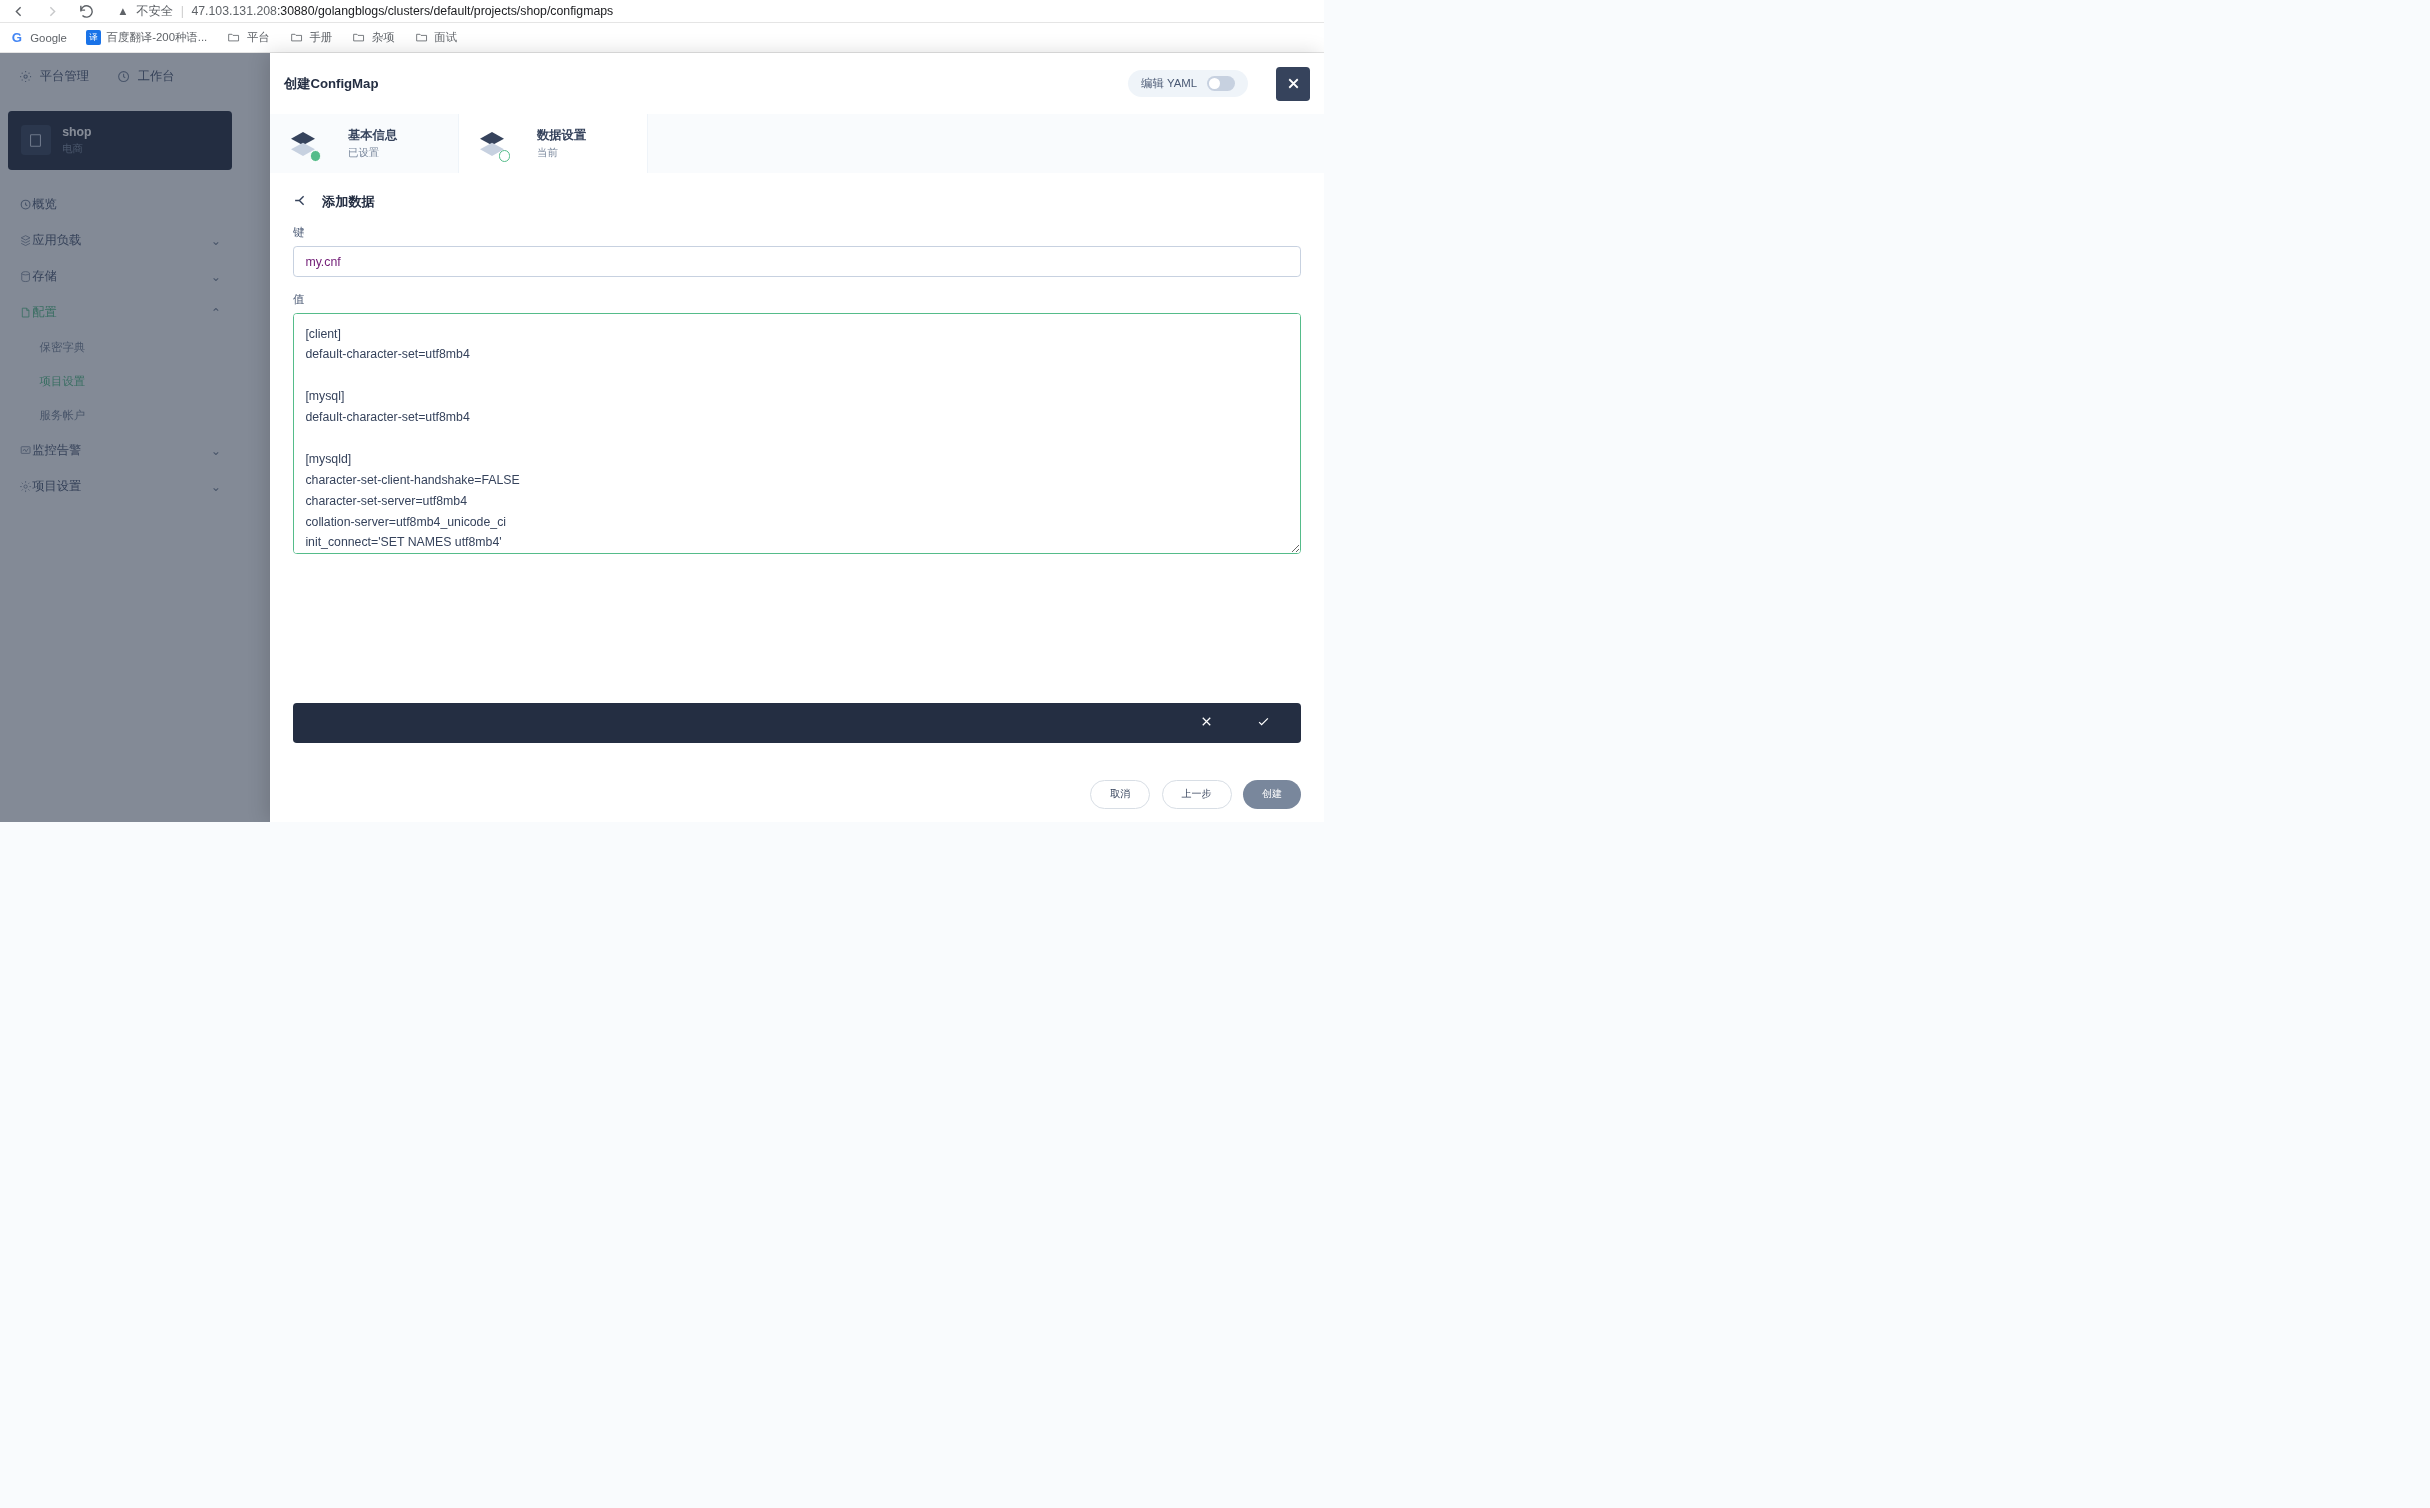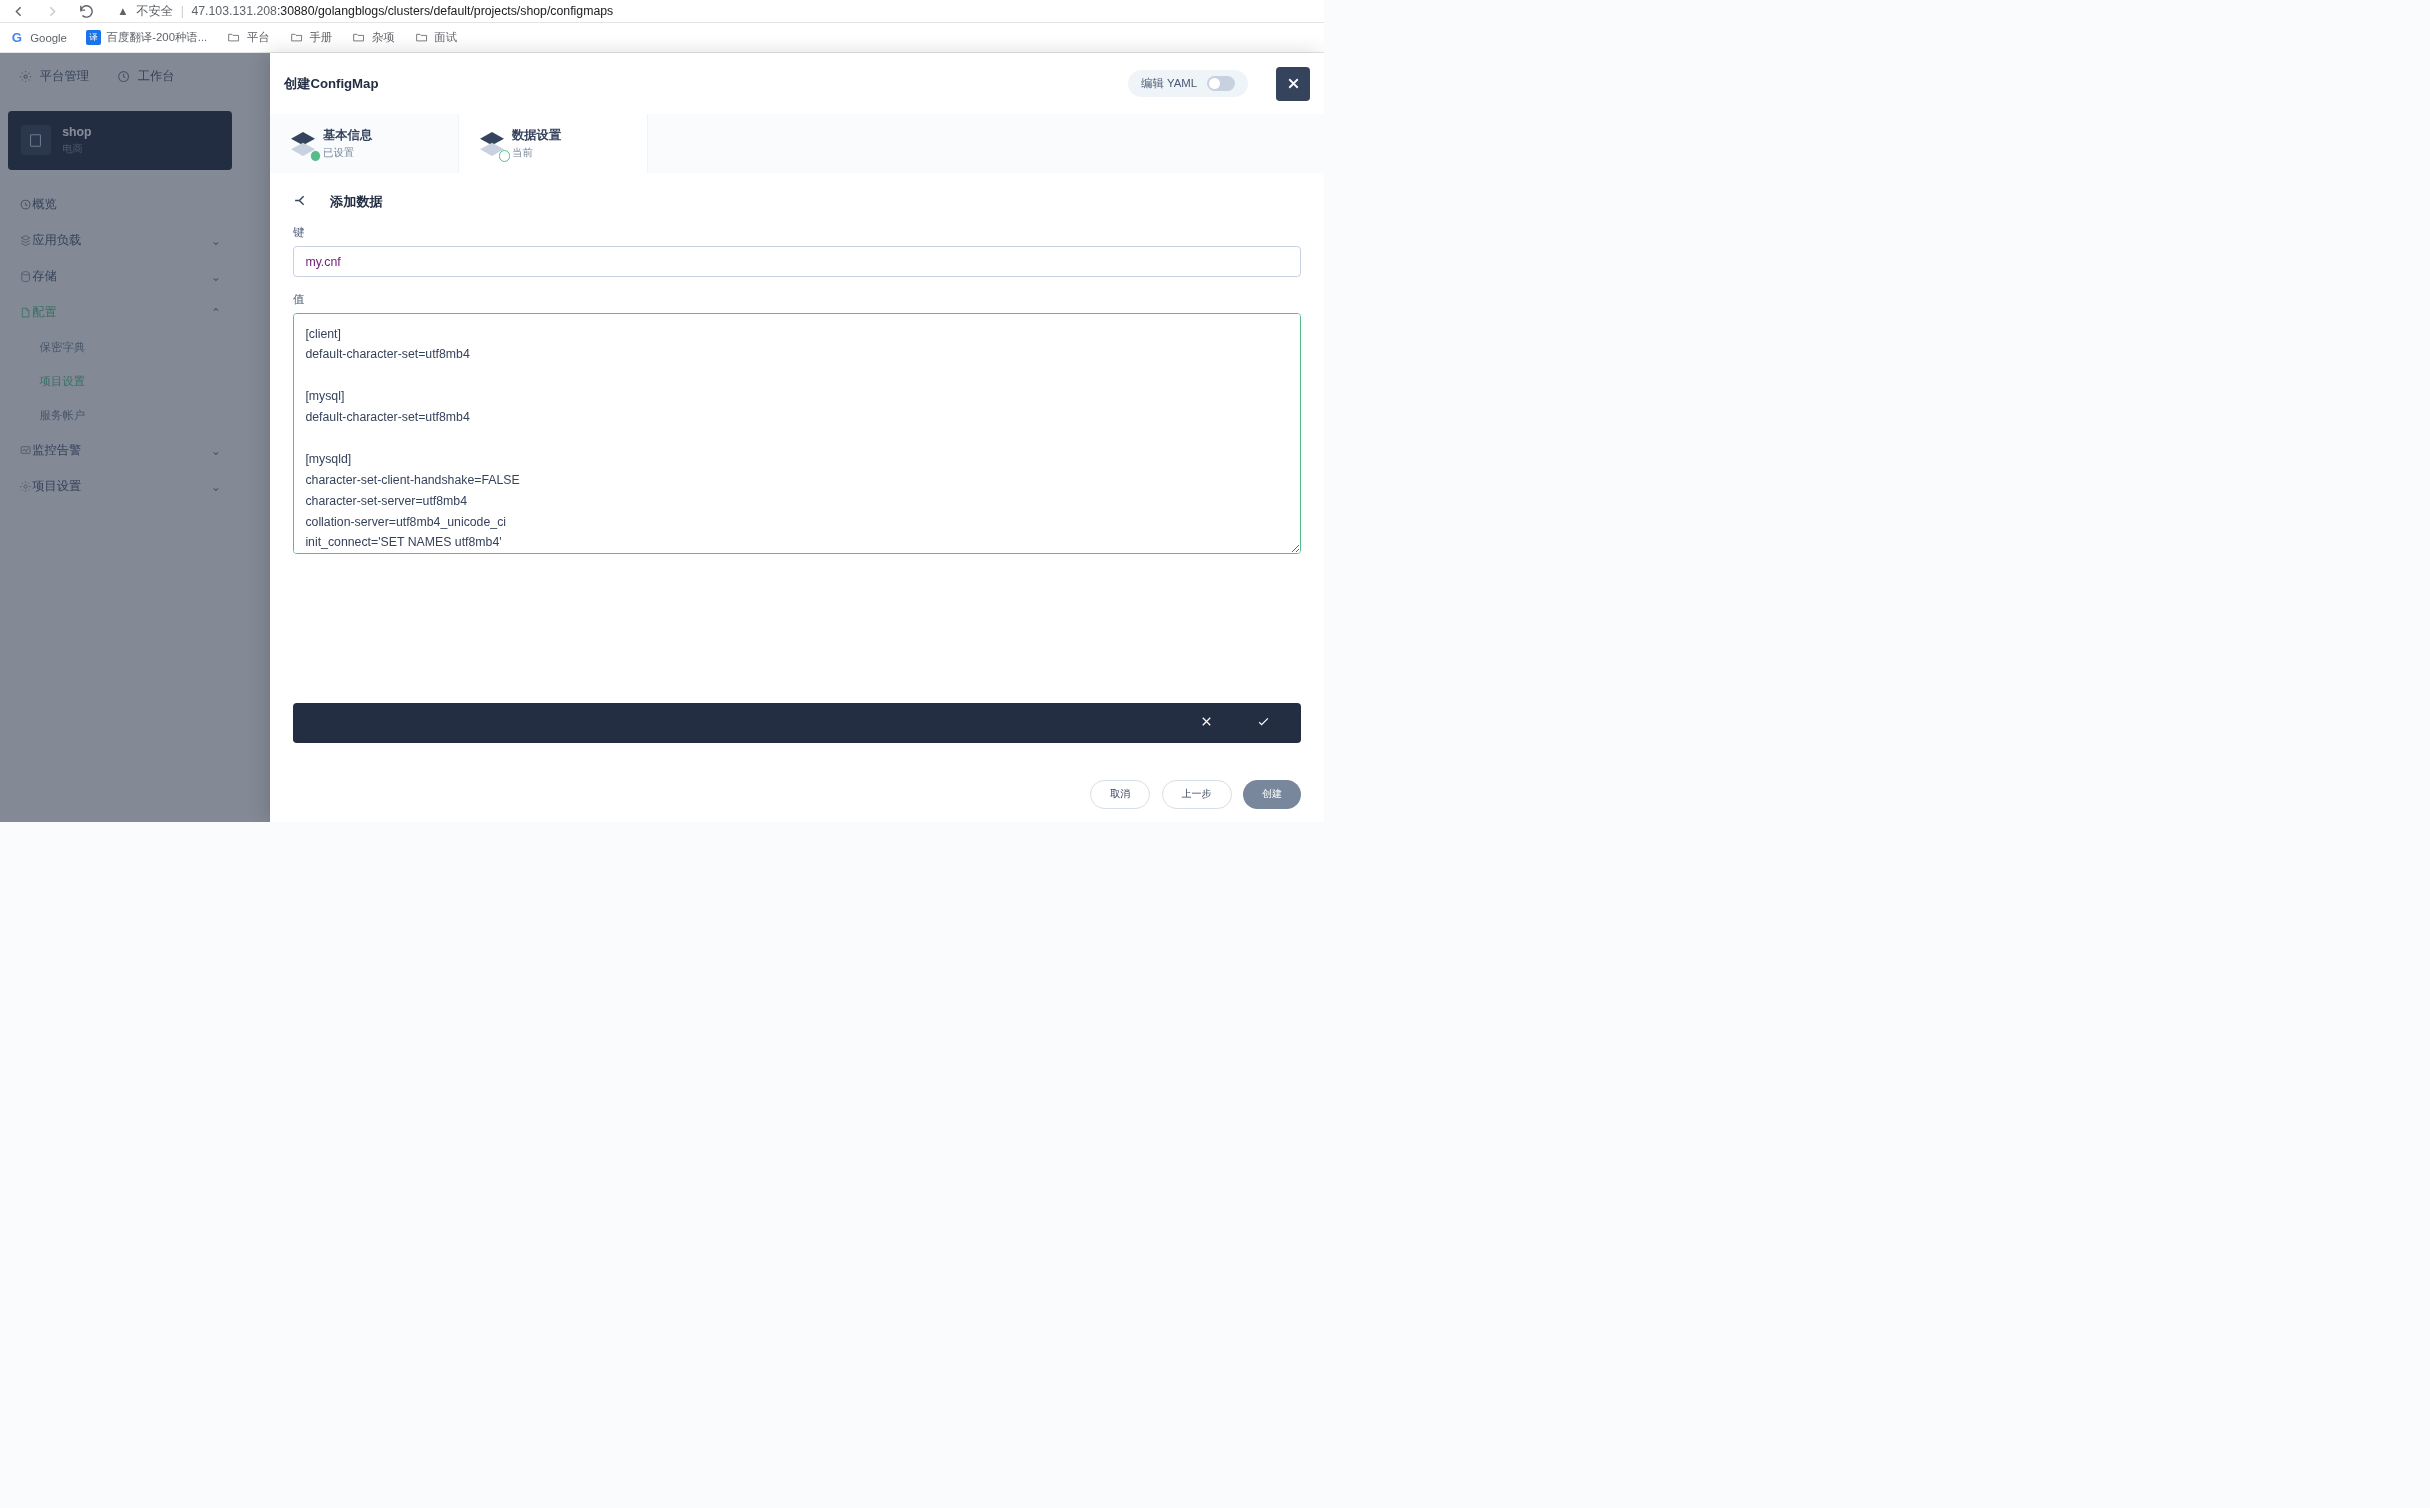--- a/index.html
+++ b/index.html
@@ -148,34 +148,34 @@
 
     .steps {
       display: flex;
       background: #f9fbfd;
     }
     .step {
       flex: 0 0 auto;
       width: 189px;
       padding: 13.2px 17px;
       display: flex;
-      gap: 4px;
+      gap: 29px;
       align-items: center;
       border-right: 0.9px solid #eff4f9;
     }
     .step.active { background: #fff; }
     .step-icon { width: 32px; height: 32px; position: relative; }
     .step-icon svg { width: 32px; height: 32px; }
     .step-badge { position: absolute; right: -1.9px; bottom: -1.9px; width: 11.4px; height: 11.4px; border-radius: 50%; background: #55bc8a; border: 1.9px solid #fff; }
     .step-badge.white { background: #fff; border: 1.9px solid #55bc8a; }
     .step-title { font-weight: 600; font-size: 12.3px; color: #36435c; }
     .step-sub { font-size: 10.4px; color: #79879c; margin-top: 1.9px; }
 
     .modal-body { flex: 1; overflow: auto; padding: 19px 23px; }
-    .section-header { display: flex; align-items: center; gap: 20px; margin-bottom: 13.2px; }
+    .section-header { display: flex; align-items: center; gap: 12px; margin-bottom: 13.2px; }
     .section-header .back { color: #36435c; }
     .section-title { font-weight: 600; font-size: 13.2px; color: #242e42; }
 
     .form-group { margin-bottom: 15px; }
     .form-label { font-size: 11.4px; color: #4a5974; margin-bottom: 5.7px; display: block; }
     .text-input {
       width: 100%;
       padding: 7.6px 11.4px;
       border: 0.9px solid #c7d1e0;
       border-radius: 3.8px;

